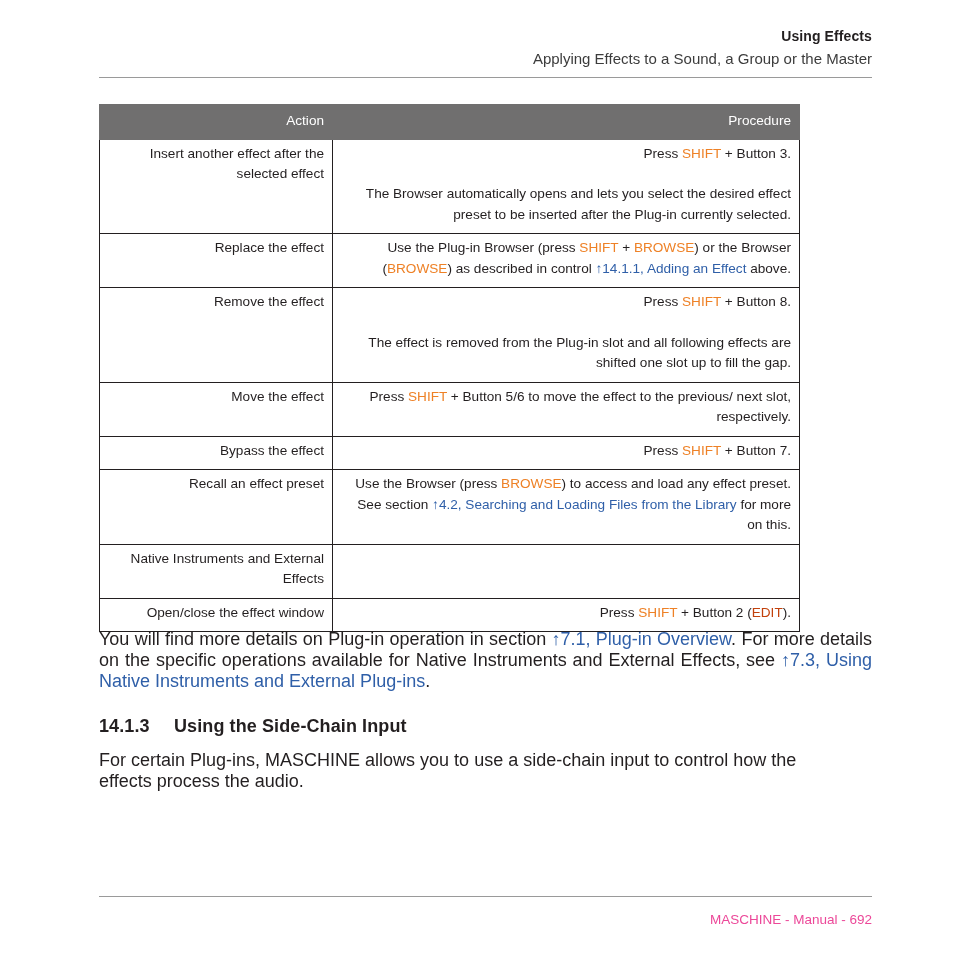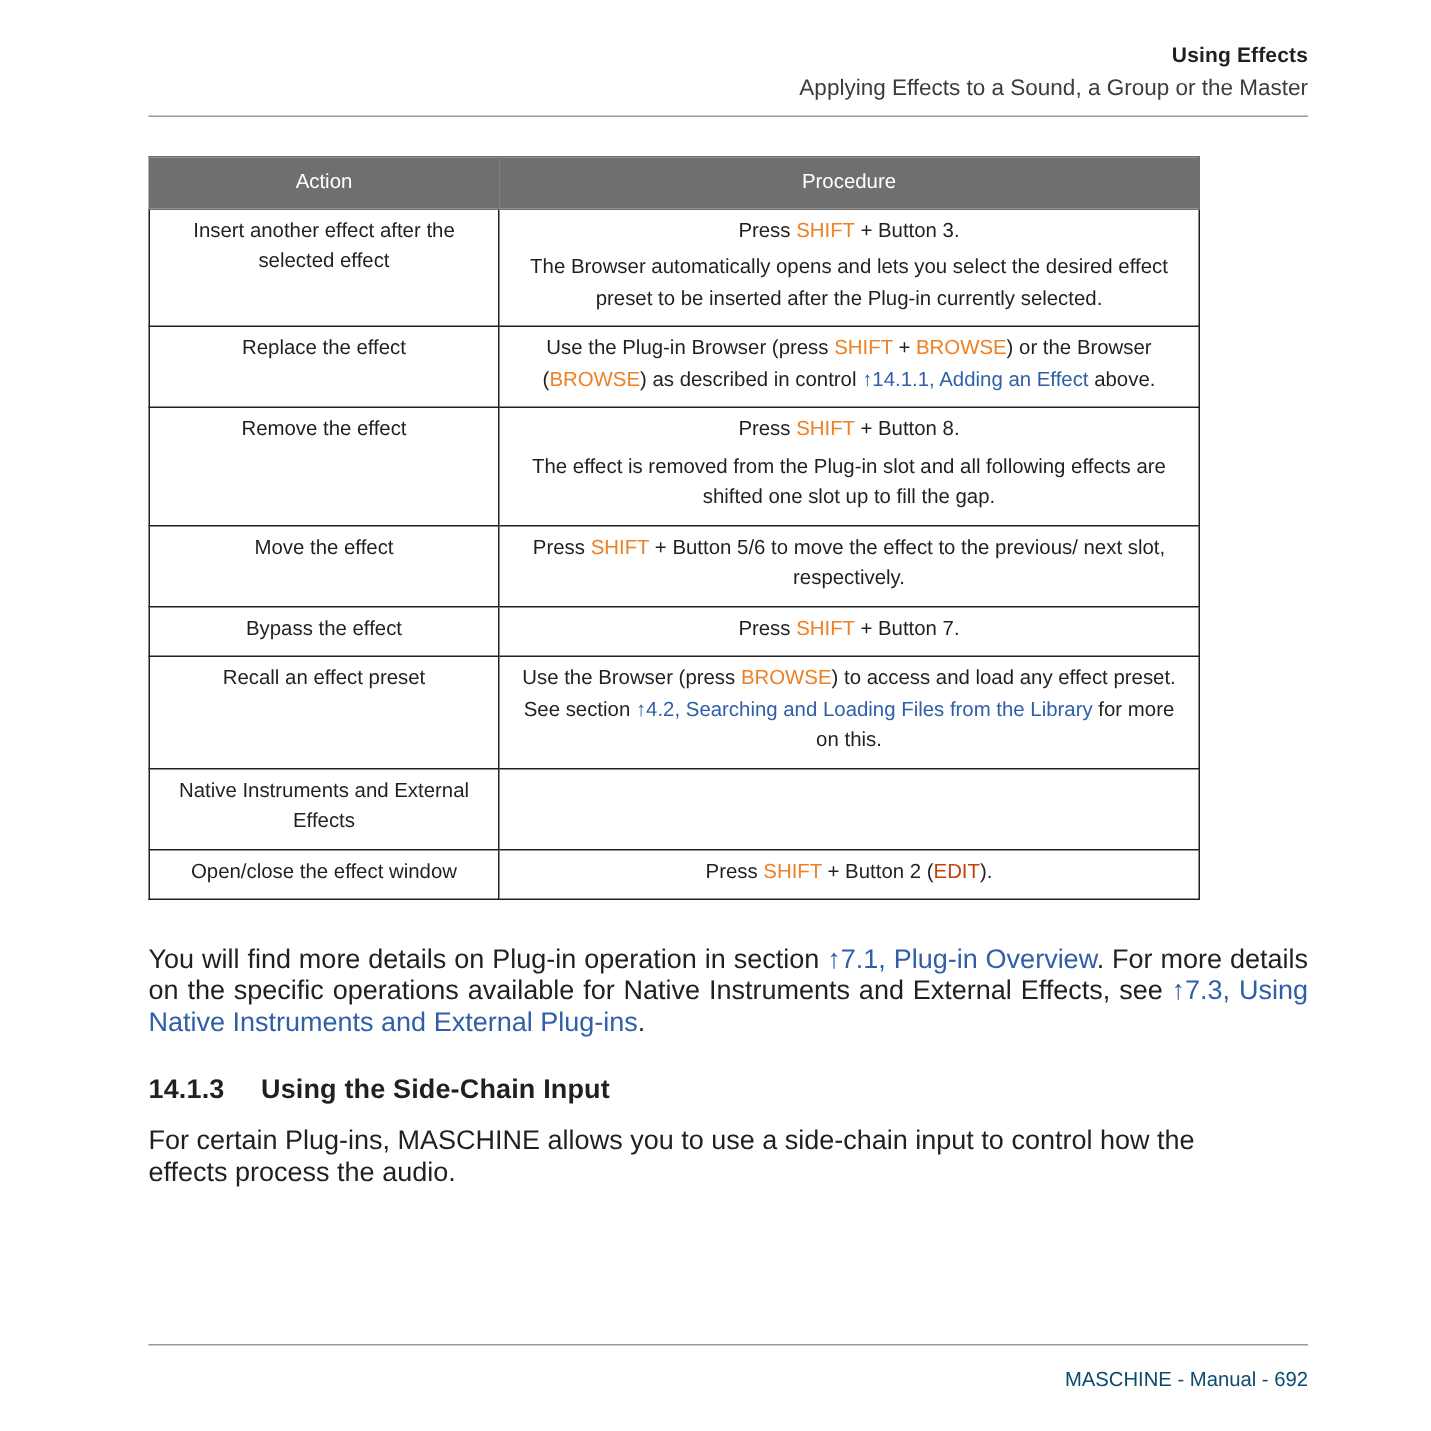--- a/index.html
+++ b/index.html
@@ -61,36 +61,36 @@
     border-collapse: collapse;
     table-layout: fixed;
     font-size: 13.6px;
   }
   .tbl td, .tbl th {
     border: 1px solid #231f20;
     vertical-align: top;
     padding: 4px 8px 8px 8px;
     line-height: 20.5px;
     font-weight: normal;
-    text-align: center;
+    text-align: right;
   }
   .tbl col.c1 { width: 233px; }
   .tbl col.c2 { width: 467px; }
   .tbl thead td {
     background: #706f6f;
     color: #ffffff;
     border-color: #706f6f;
     padding-top: 6px;
     padding-bottom: 7px;
   }
   .tbl td p {
     margin: 0;
   }
   .tbl td p + p {
-    margin-top: 4px;
+    margin-top: 20px;
   }
   .cell-bold { font-weight: bold; }
   .cell-empty { }
 
   
   .k {               
     color: #ee8126;
   }
   .k-dim {           
     color: #c2410c;
@@ -136,21 +136,21 @@
     height: 1px;
     background: #9a9a9a;
   }
   .footer {
     position: absolute;
     left: 99px;
     top: 912px;
     width: 773px;
     text-align: right;
     font-size: 13.5px;
-    color: #0c4a6e;
+    color: #ec4899;
   }
 </style>
 </head>
 <body>
 
 <div class="page">
 
   <div class="runhead">
     <div class="runhead-title">Using Effects</div>
     <div class="runhead-sub">Applying Effects to a Sound, a Group or the Master</div>

